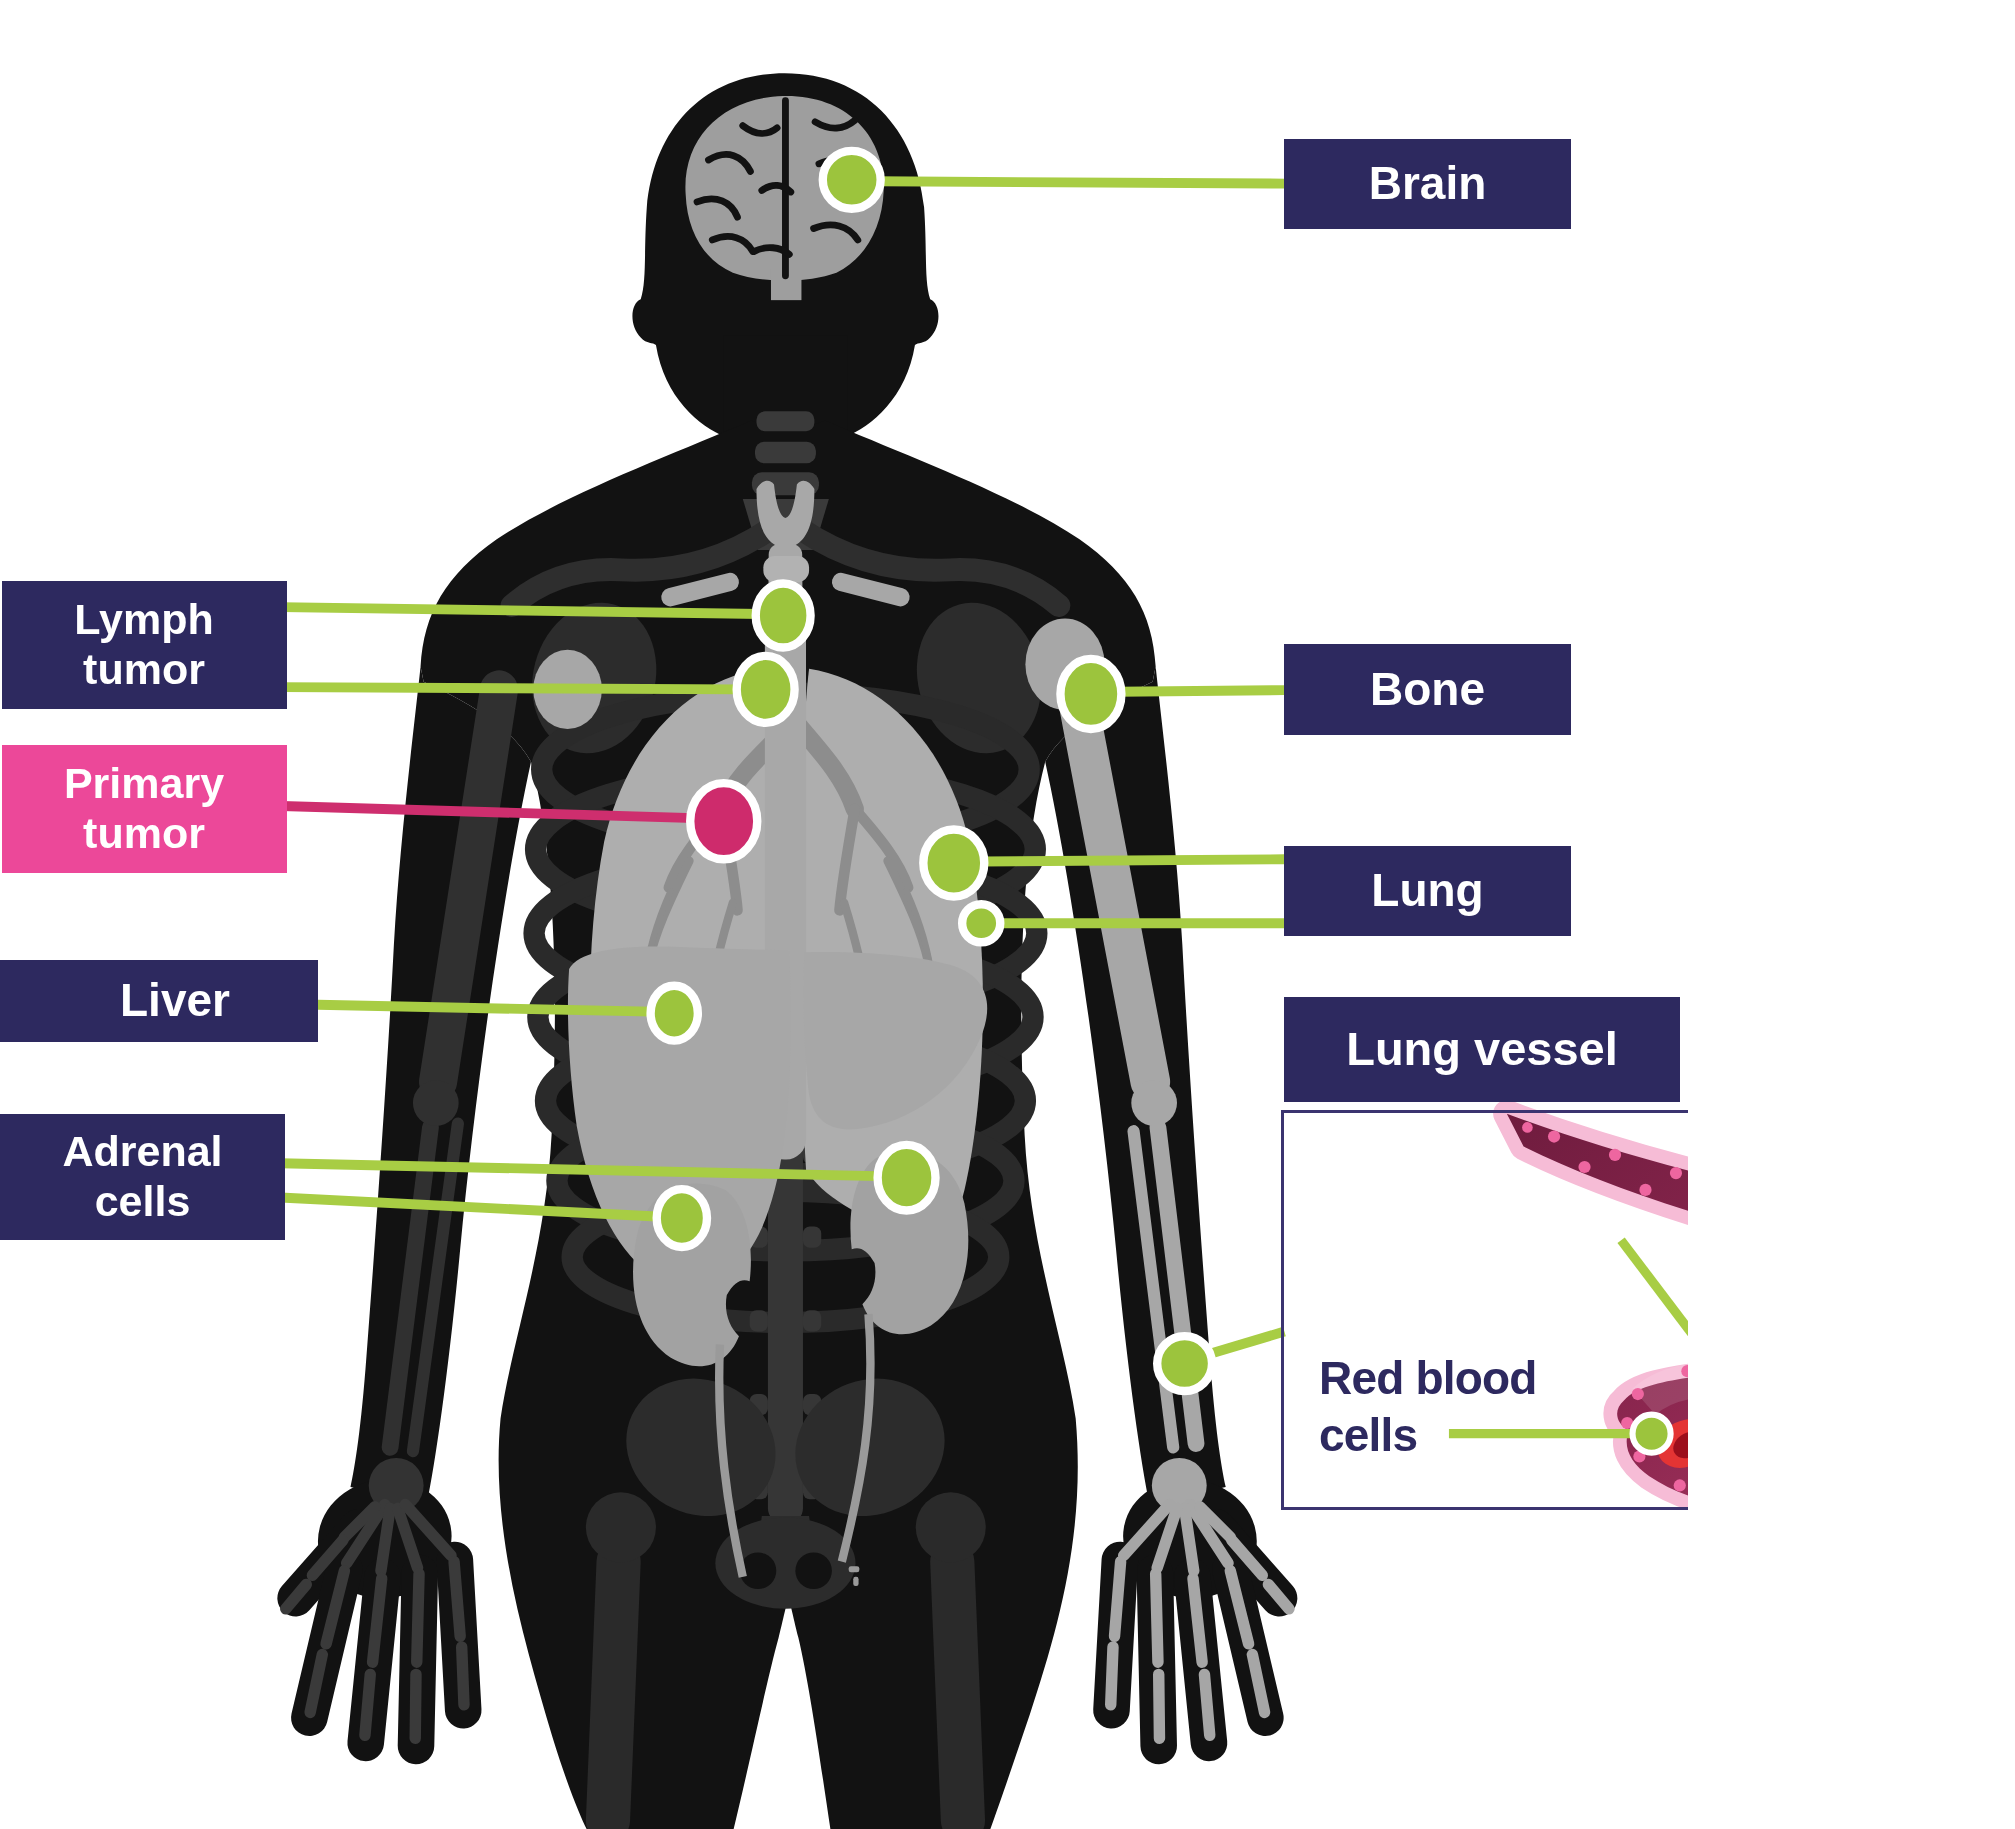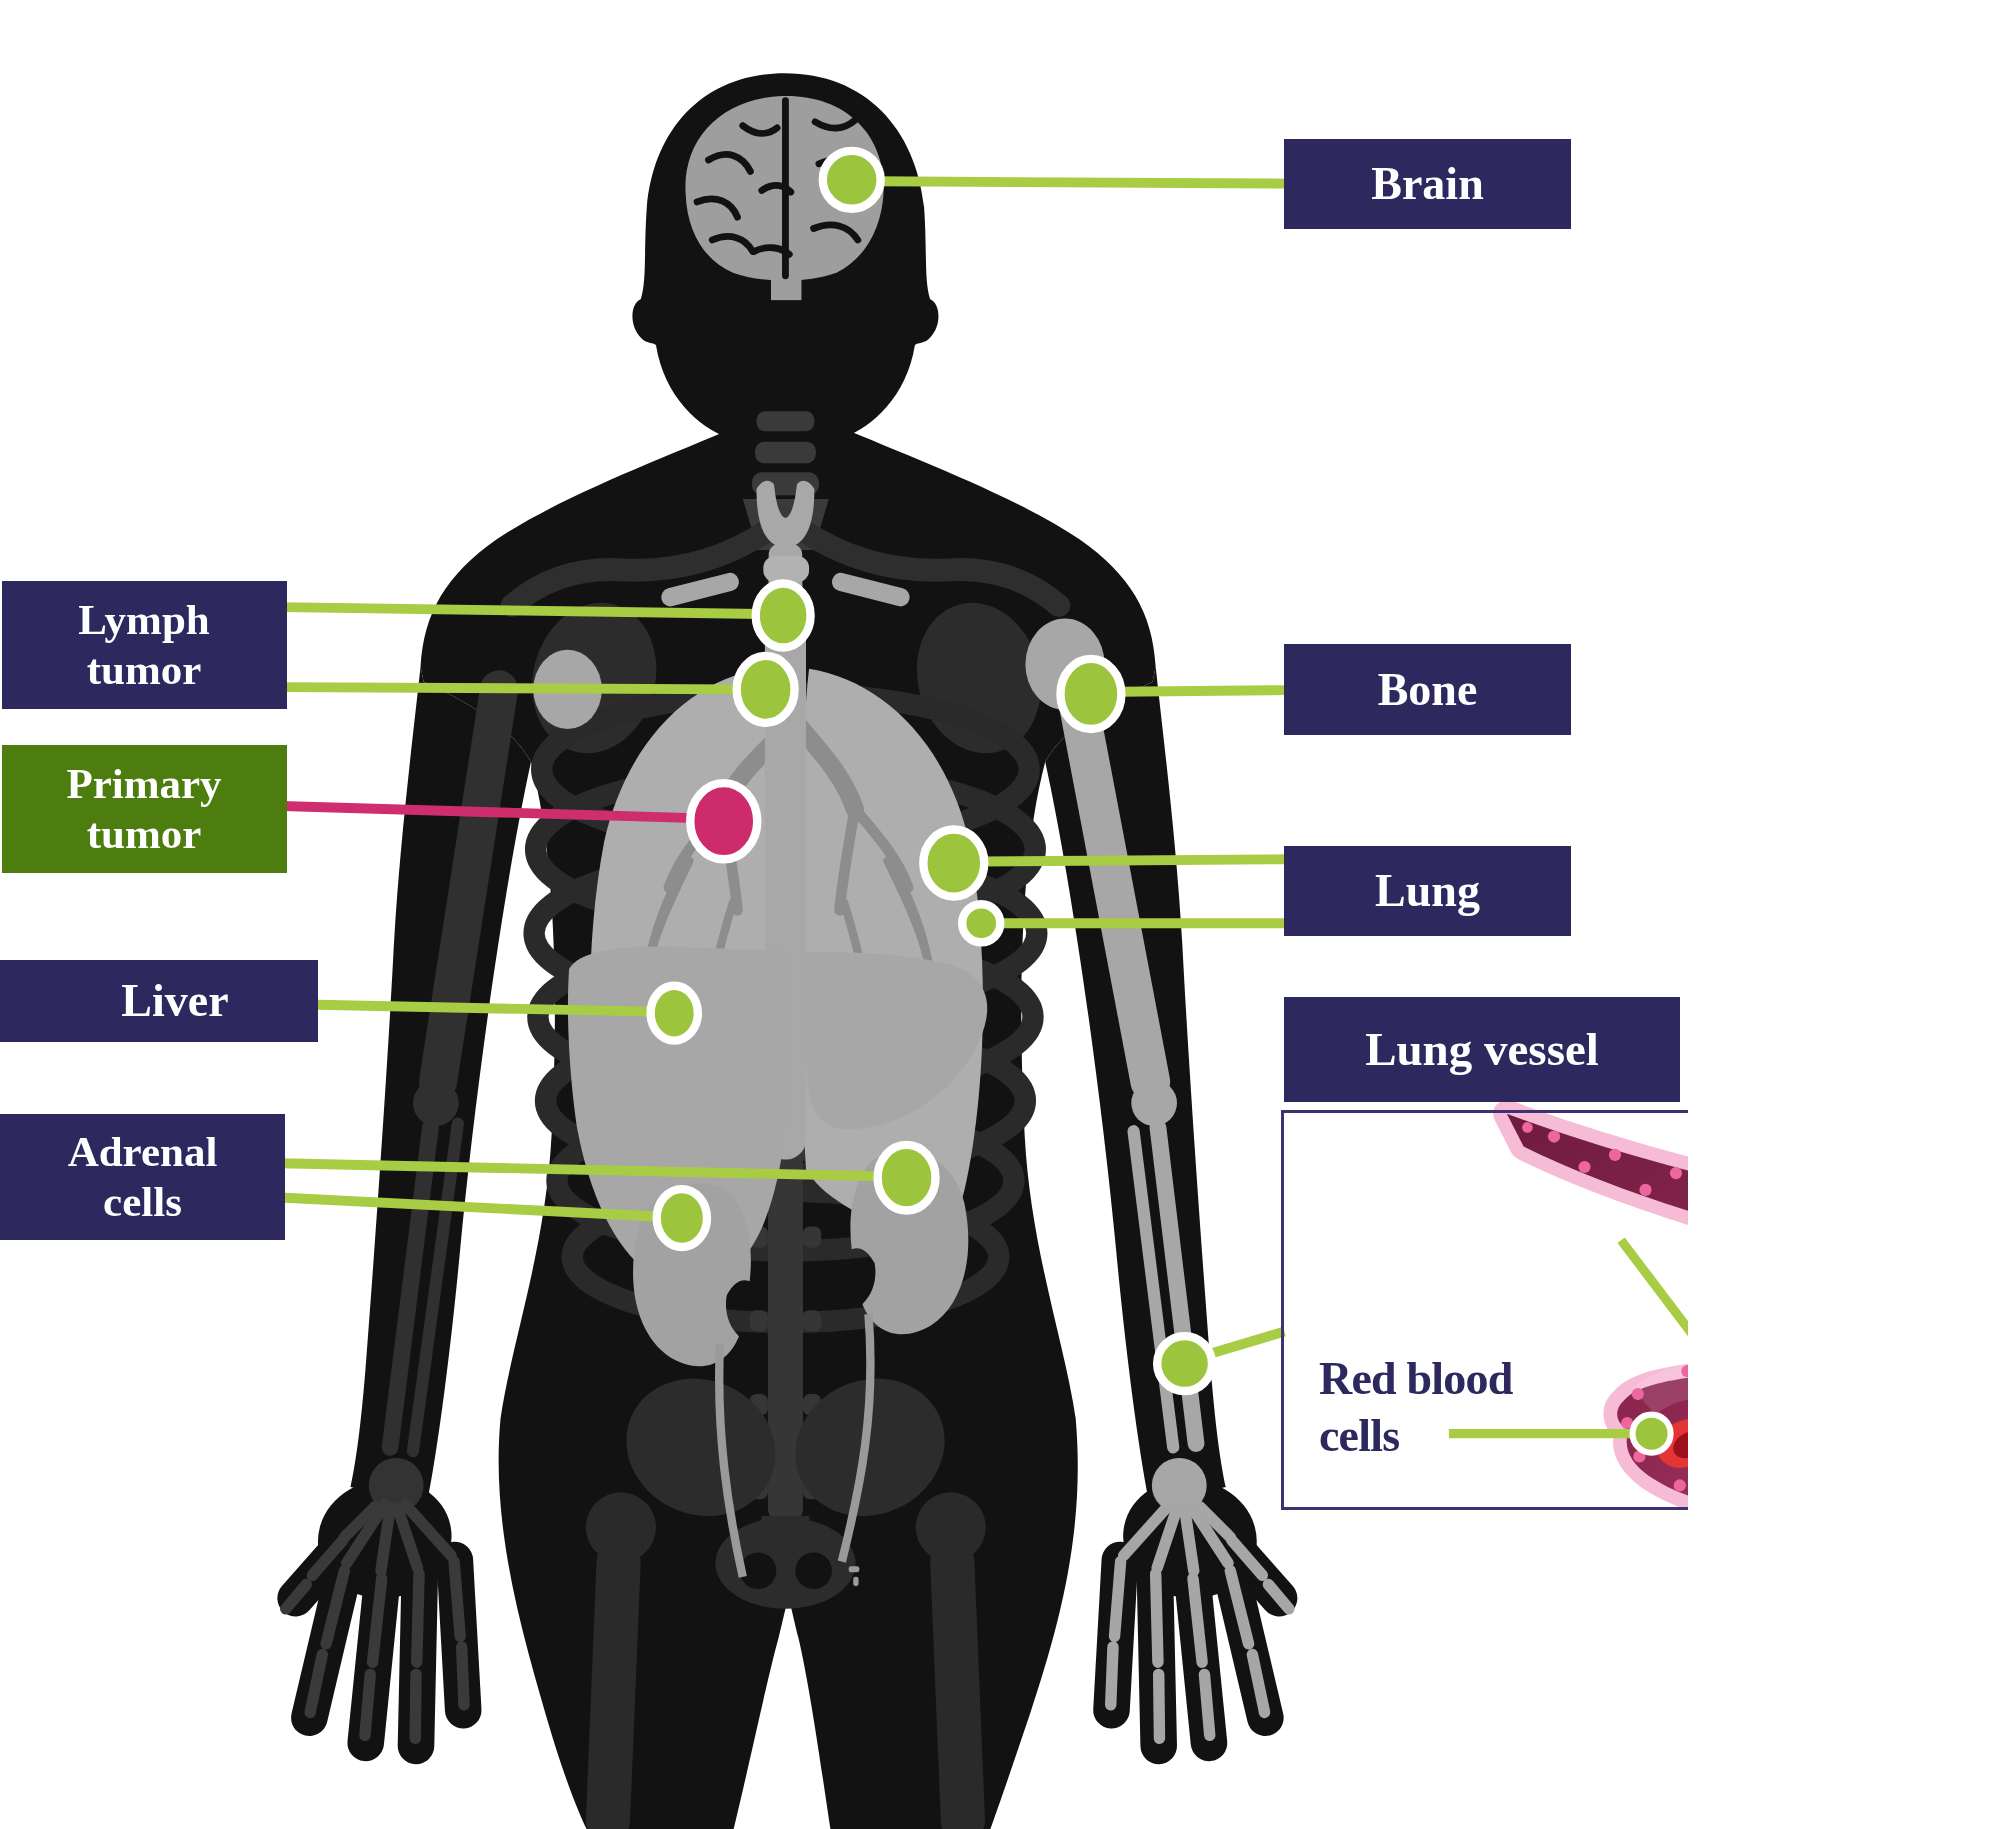--- a/index.html
+++ b/index.html
@@ -1,23 +1,23 @@
 <!DOCTYPE html>
 <html style="font-size:12.2px"><head>
 <meta charset="utf-8">
 <style>
   html,body{margin:0;padding:0;background:#ffffff;}
   #stage{position:relative;width:1688px;height:1829px;background:#ffffff;overflow:hidden;
-         font-family:Liberation Serif, serif;}
+         font-family:Liberation Sans, sans-serif;}
   #stage svg{position:absolute;left:0;top:0;}
   .label-box{position:absolute;display:flex;align-items:center;justify-content:center;
              text-align:center;color:#ffffff;font-weight:700;line-height:1.16;
              letter-spacing:0px;}
   .navy{background:#2d295f;}
-  .pink{background:#4d7c0f;}
+  .pink{background:#ec4899;}
   .fs60{font-size:46px;}
   .fs56{font-size:43px;}
   .fs62{font-size:47px;}
   .inset-frame{position:absolute;left:1281px;top:1110px;width:728px;height:400px;
                border:3px solid #3b3470;box-sizing:border-box;background:transparent;}
   .inset-label{position:absolute;color:#2d295f;font-weight:700;font-size:46px;
                line-height:1.24;text-align:left;letter-spacing:-0.8px;}
 </style>
 </head>
 <body>

